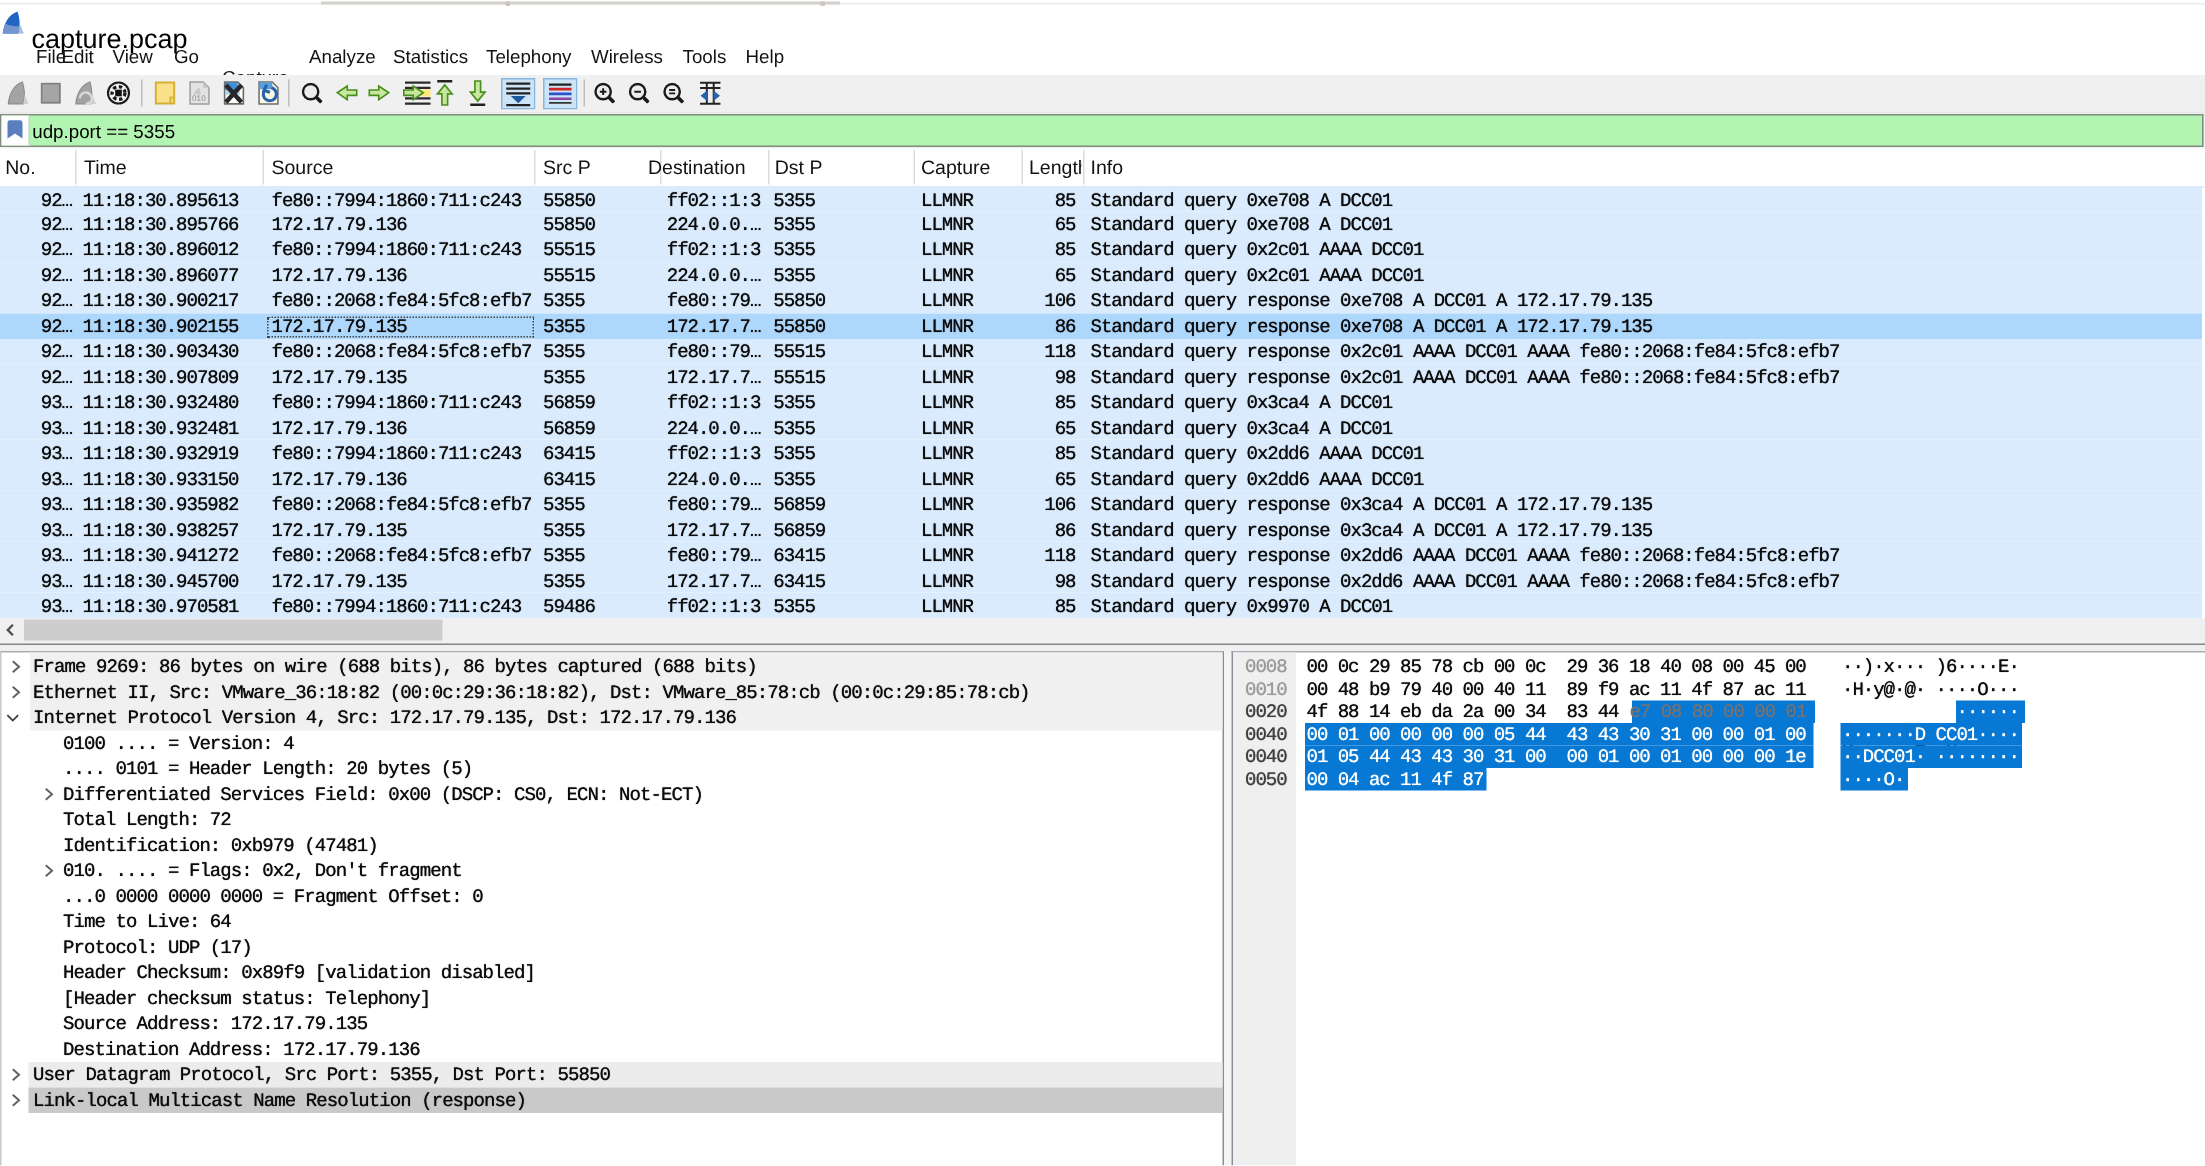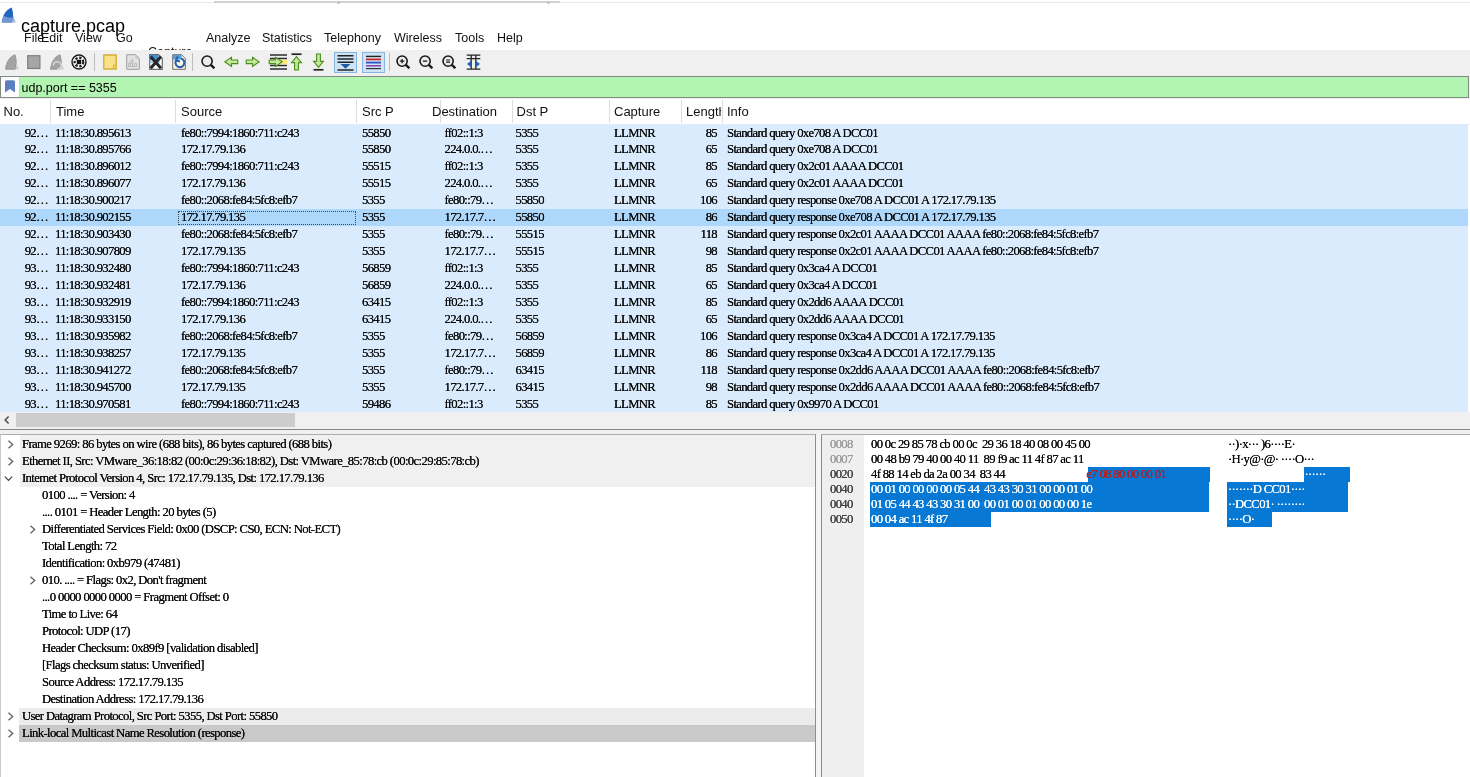--- a/index.html
+++ b/index.html
@@ -1,17 +1,17 @@
 <!DOCTYPE html>
 <html><head><meta charset="utf-8"><style>
 html,body{margin:0;padding:0}
 body{width:1470px;height:777px;position:relative;background:#fff;
  font-family:"Liberation Sans",sans-serif;overflow:hidden}
 .a{position:absolute}
-.mono{font-family:Liberation Serif, serif;font-size:12.7px;letter-spacing:-0.68px;
+.mono{font-family:Liberation Mono, monospace;font-size:12.7px;letter-spacing:-0.68px;
  white-space:pre;color:#0b0b0b;text-shadow:0 0 0.55px}
 .hdr{font-size:13px;color:#121212}
 .menu{font-size:12.5px;color:#121212}
 .row{position:absolute;left:0;width:1468px;height:17px}
 .row span{position:absolute;top:1.5px}
 .cellr{text-align:right}
 .drow{position:absolute;height:17px;line-height:17px;letter-spacing:-0.62px}
 .hxrow{position:absolute;height:15px;line-height:15px}
 .chev{position:absolute;width:9px;height:9px}
 </style></head><body>
@@ -387,44 +387,44 @@
 <div class="drow mono" style="left:42px;top:538.0px">Total Length: 72</div>
 <div class="drow mono" style="left:42px;top:555.0px">Identification: 0xb979 (47481)</div>
 <svg class="chev" style="left:28px;top:576.0px" width="9" height="9" viewBox="0 0 9 9">
     <path d="M2.5,0.8 L6.7,4.5 L2.5,8.2" stroke="#606060" stroke-width="1.3" fill="none"></path>
   </svg>
 <div class="drow mono" style="left:42px;top:572.0px">010. .... = Flags: 0x2, Don't fragment</div>
 <div class="drow mono" style="left:42px;top:589.0px">...0 0000 0000 0000 = Fragment Offset: 0</div>
 <div class="drow mono" style="left:42px;top:606.0px">Time to Live: 64</div>
 <div class="drow mono" style="left:42px;top:623.0px">Protocol: UDP (17)</div>
 <div class="drow mono" style="left:42px;top:640.0px">Header Checksum: 0x89f9 [validation disabled]</div>
-<div class="drow mono" style="left:42px;top:657.0px">[Flags checksum status: Unverified]</div>
+<div class="drow mono" style="left:42px;top:657.0px">[Header checksum status: Telephony]</div>
 <div class="drow mono" style="left:42px;top:674.0px">Source Address: 172.17.79.135</div>
 <div class="drow mono" style="left:42px;top:691.0px">Destination Address: 172.17.79.136</div>
 <div class="a" style="left:19px;top:708.0px;width:796px;height:17px;background:#ececec"></div>
 <svg class="chev" style="left:6px;top:712.0px" width="9" height="9" viewBox="0 0 9 9">
     <path d="M2.5,0.8 L6.7,4.5 L2.5,8.2" stroke="#606060" stroke-width="1.3" fill="none"></path>
   </svg>
 <div class="drow mono" style="left:22px;top:708.0px">User Datagram Protocol, Src Port: 5355, Dst Port: 55850</div>
 <div class="a" style="left:19px;top:725.0px;width:796px;height:17px;background:#c9c9c9"></div>
 <svg class="chev" style="left:6px;top:729.0px" width="9" height="9" viewBox="0 0 9 9">
     <path d="M2.5,0.8 L6.7,4.5 L2.5,8.2" stroke="#606060" stroke-width="1.3" fill="none"></path>
   </svg>
 <div class="drow mono" style="left:22px;top:725.0px">Link-local Multicast Name Resolution (response)</div>
 <div class="hxrow mono" style="left:830px;top:436.5px;color:#9a9a9a">0008</div>
 <div class="hxrow mono" style="left:871.0px;top:436.5px">00 0c 29 85 78 cb 00 0c  29 36 18 40 08 00 45 00</div>
 <div class="hxrow mono" style="left:1228.0px;top:436.5px">··)·x··· )6····E·</div>
-<div class="hxrow mono" style="left:830px;top:451.5px;color:#9a9a9a">0007</div>
+<div class="hxrow mono" style="left:830px;top:451.5px;color:#9a9a9a">0010</div>
 <div class="hxrow mono" style="left:871.0px;top:451.5px">00 48 b9 79 40 00 40 11  89 f9 ac 11 4f 87 ac 11</div>
 <div class="hxrow mono" style="left:1228.0px;top:451.5px">·H·y@·@· ····O···</div>
 <div class="hxrow mono" style="left:830px;top:466.5px;color:#3f3f3f">0020</div>
 <div class="a" style="left:1088.3px;top:466.5px;width:122.0px;height:15px;background:#0778d4"></div>
 <div class="a" style="left:1303.9px;top:466.5px;width:46.2px;height:15px;background:#0778d4"></div>
 <div class="hxrow mono" style="left:871.0px;top:466.5px">4f 88 14 eb da 2a 00 34  83 44 </div>
-<div class="hxrow mono" style="left:1086.3px;top:466.5px;color:#b91c1c">e7 08 80 00 00 01</div>
+<div class="hxrow mono" style="left:1086.3px;top:466.5px;color:#737373">e7 08 80 00 00 01</div>
 <div class="hxrow mono" style="left:1228.0px;top:488px">O····*·4 ·D</div>
 <div class="hxrow mono" style="left:1304.4px;top:466.5px;color:#fff">······</div>
 <div class="hxrow mono" style="left:830px;top:481.5px;color:#3f3f3f">0040</div>
 <div class="a" style="left:869.5px;top:481.5px;width:339.5px;height:15px;background:#0778d4"></div>
 <div class="a" style="left:1227px;top:481.5px;width:121px;height:15px;background:#0778d4"></div>
 <div class="hxrow mono" style="left:871.0px;top:481.5px;color:#fff">00 01 00 00 00 00 05 44  43 43 30 31 00 00 01 00</div>
 <div class="hxrow mono" style="left:1228.0px;top:481.5px;color:#fff">·······D CC01····</div>
 <div class="hxrow mono" style="left:830px;top:496.5px;color:#3f3f3f">0040</div>
 <div class="a" style="left:869.5px;top:496.5px;width:339.5px;height:15px;background:#0778d4"></div>
 <div class="a" style="left:1227px;top:496.5px;width:121px;height:15px;background:#0778d4"></div>

